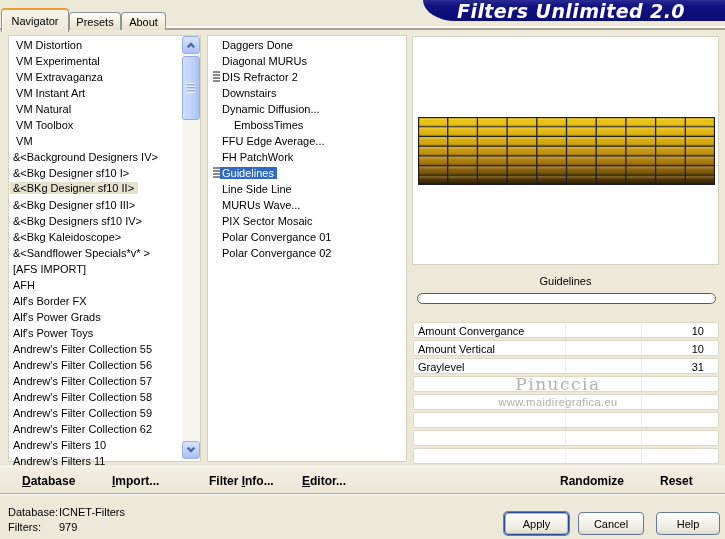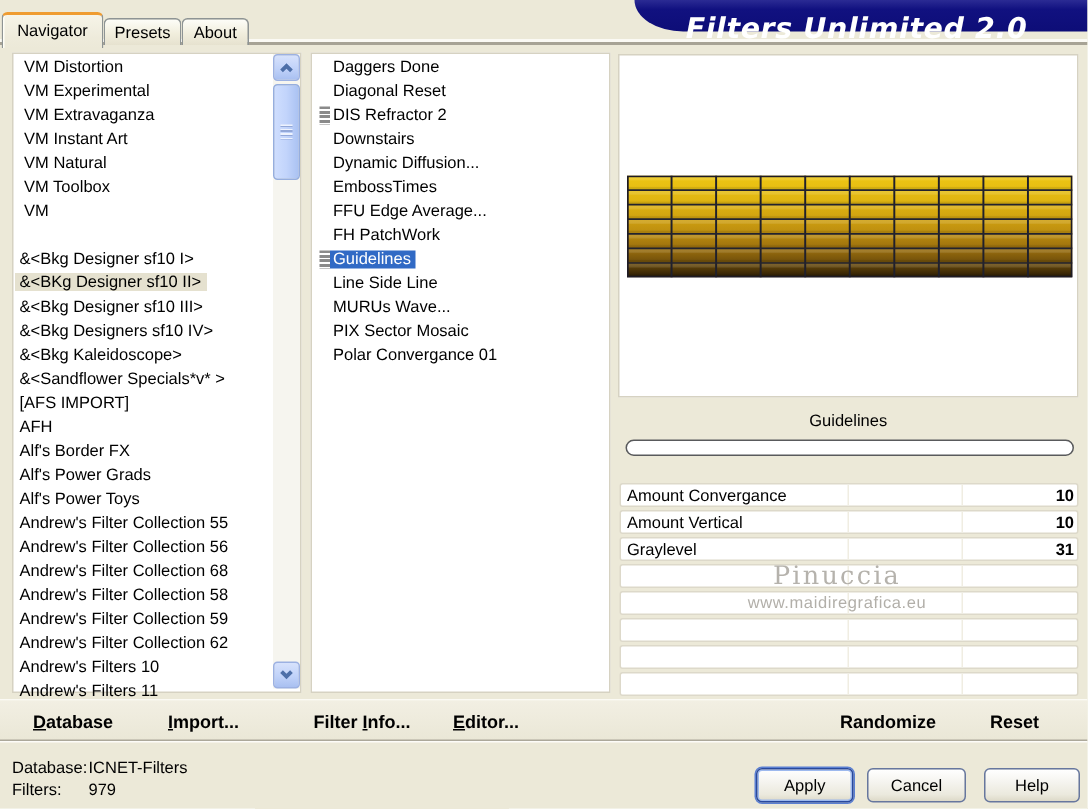--- a/index.html
+++ b/index.html
@@ -11,21 +11,21 @@
     font-size:11px;color:#000;
     -webkit-font-smoothing:none;
   }
   
   .banner{
     position:absolute;left:423px;top:0;width:302px;height:21px;
     background:linear-gradient(180deg,#2b2b94 0%,#111180 30%,#0d0d77 100%);
     border-bottom-left-radius:34px 22px;
   }
   .banner-text{
-    position:absolute;left:0;right:6px;top:0;height:37px;
+    position:absolute;left:0;right:6px;top:0;height:21px;
     display:flex;align-items:center;justify-content:center;
     color:#fff;font-family:"DejaVu Sans",sans-serif;
     font-weight:bold;font-style:oblique;font-size:19px;letter-spacing:.4px;
     white-space:nowrap;
   }
   .top-divider-hi{position:absolute;left:0;top:26px;width:725px;height:2px;background:#fbfaf4;}
   .top-divider{position:absolute;left:0;top:28px;width:725px;height:2px;background:#a7a395;}
   .tabs{position:absolute;left:0;top:0;width:420px;height:30px;z-index:5;}
   .tab{
     position:absolute;top:12px;bottom:0;
@@ -96,21 +96,21 @@
     position:absolute;left:417px;top:293px;width:299px;height:11px;
     background:#fff;border:1px solid #595a5c;border-radius:6px;
     box-sizing:border-box;
   }
   .param-row{
     position:absolute;left:413px;width:306px;height:16px;
     background:#fff;border:1px solid #ddd9ca;border-radius:2px;
     box-sizing:border-box;line-height:14px;
   }
   .param-row .pname{position:absolute;left:4px;top:1px;}
-  .param-row .pval{position:absolute;right:2px;top:1px;font-weight:bold;}
+  .param-row .pval{position:absolute;right:14px;top:1px;}
   .param-row .sep1,.param-row .sep2{position:absolute;top:0;bottom:0;width:1px;background:#f0ede2;}
   .param-row .sep1{left:151px;}
   .param-row .sep2{left:227px;}
   .watermark{
     position:absolute;left:413px;top:375px;width:290px;
     text-align:center;color:#b5b2ac;pointer-events:none;z-index:3;
   }
   .wm1{font-family:"DejaVu Serif",serif;font-size:17px;letter-spacing:1.5px;line-height:19px;}
   .wm2{font-size:11px;letter-spacing:.4px;margin-top:2px;color:#b2afa9;}
   
@@ -178,55 +178,57 @@
         </svg>
       </div>
     </div>
   <div class="list-item cat-item" style="top: 1px;"><span class="itxt"> VM Distortion</span></div>
       <div class="list-item cat-item" style="top: 17px;"><span class="itxt"> VM Experimental</span></div>
       <div class="list-item cat-item" style="top: 33px;"><span class="itxt"> VM Extravaganza</span></div>
       <div class="list-item cat-item" style="top: 49px;"><span class="itxt"> VM Instant Art</span></div>
       <div class="list-item cat-item" style="top: 65px;"><span class="itxt"> VM Natural</span></div>
       <div class="list-item cat-item" style="top: 81px;"><span class="itxt"> VM Toolbox</span></div>
       <div class="list-item cat-item" style="top: 97px;"><span class="itxt"> VM</span></div>
+      <div class="list-item cat-item" style="top: 113px;"><span class="itxt">&amp;&lt;Background Designers IV&gt;</span></div>
       <div class="list-item cat-item" style="top: 129px;"><span class="itxt">&amp;&lt;Bkg Designer sf10 I&gt;</span></div>
       <div class="list-item cat-item selected" style="top: 144px;"><span class="itxt">&amp;&lt;BKg Designer sf10 II&gt;</span></div>
       <div class="list-item cat-item" style="top: 161px;"><span class="itxt">&amp;&lt;Bkg Designer sf10 III&gt;</span></div>
       <div class="list-item cat-item" style="top: 177px;"><span class="itxt">&amp;&lt;Bkg Designers sf10 IV&gt;</span></div>
       <div class="list-item cat-item" style="top: 193px;"><span class="itxt">&amp;&lt;Bkg Kaleidoscope&gt;</span></div>
       <div class="list-item cat-item" style="top: 209px;"><span class="itxt">&amp;&lt;Sandflower Specials*v* &gt;</span></div>
       <div class="list-item cat-item" style="top: 225px;"><span class="itxt">[AFS IMPORT]</span></div>
       <div class="list-item cat-item" style="top: 241px;"><span class="itxt">AFH</span></div>
       <div class="list-item cat-item" style="top: 257px;"><span class="itxt">Alf's Border FX</span></div>
       <div class="list-item cat-item" style="top: 273px;"><span class="itxt">Alf's Power Grads</span></div>
       <div class="list-item cat-item" style="top: 289px;"><span class="itxt">Alf's Power Toys</span></div>
       <div class="list-item cat-item" style="top: 305px;"><span class="itxt">Andrew's Filter Collection 55</span></div>
       <div class="list-item cat-item" style="top: 321px;"><span class="itxt">Andrew's Filter Collection 56</span></div>
-      <div class="list-item cat-item" style="top: 337px;"><span class="itxt">Andrew's Filter Collection 68</span></div>
+      <div class="list-item cat-item" style="top: 337px;"><span class="itxt">Andrew's Filter Collection 57</span></div>
       <div class="list-item cat-item" style="top: 353px;"><span class="itxt">Andrew's Filter Collection 58</span></div>
       <div class="list-item cat-item" style="top: 369px;"><span class="itxt">Andrew's Filter Collection 59</span></div>
       <div class="list-item cat-item" style="top: 385px;"><span class="itxt">Andrew's Filter Collection 62</span></div>
       <div class="list-item cat-item" style="top: 401px;"><span class="itxt">Andrew's Filters 10</span></div>
       <div class="list-item cat-item" style="top: 417px;"><span class="itxt">Andrew's Filters 11</span></div>
     </div>
 
   <div class="listbox flt-list" id="fltlist">
       <div class="list-item flt-item" style="top: 1px;"><span class="itxt">Daggers Done</span></div>
-      <div class="list-item flt-item" style="top: 17px;"><span class="itxt">Diagonal Reset</span></div>
+      <div class="list-item flt-item" style="top: 17px;"><span class="itxt">Diagonal MURUs</span></div>
       <div class="list-item flt-item" style="top: 33px;"><div class="grip"></div><span class="itxt">DIS Refractor 2</span></div>
       <div class="list-item flt-item" style="top: 49px;"><span class="itxt">Downstairs</span></div>
       <div class="list-item flt-item" style="top: 65px;"><span class="itxt">Dynamic Diffusion...</span></div>
-      <div class="list-item flt-item" style="top: 81px;"><span class="itxt">EmbossTimes</span></div>
+      <div class="list-item flt-item" style="top: 81px; padding-left: 12px;"><span class="itxt">EmbossTimes</span></div>
       <div class="list-item flt-item" style="top: 97px;"><span class="itxt">FFU Edge Average...</span></div>
       <div class="list-item flt-item" style="top: 113px;"><span class="itxt">FH PatchWork</span></div>
       <div class="list-item flt-item selected" style="top: 129px;"><div class="grip"></div><span class="itxt">Guidelines</span></div>
       <div class="list-item flt-item" style="top: 145px;"><span class="itxt">Line Side Line</span></div>
       <div class="list-item flt-item" style="top: 161px;"><span class="itxt">MURUs Wave...</span></div>
       <div class="list-item flt-item" style="top: 177px;"><span class="itxt">PIX Sector Mosaic</span></div>
       <div class="list-item flt-item" style="top: 193px;"><span class="itxt">Polar Convergance 01</span></div>
+      <div class="list-item flt-item" style="top: 209px;"><span class="itxt">Polar Convergance 02</span></div>
     </div>
 
   <div class="preview">
     <svg width="297" height="68" viewBox="0 0 297 68" id="previewsvg">
       <defs>
         <linearGradient id="gold" x1="0" y1="0" x2="0" y2="1">
           <stop offset="0" stop-color="#eec614"></stop>
           <stop offset="0.15" stop-color="#e6bd12"></stop>
           <stop offset="0.29" stop-color="#ddb111"></stop>
           <stop offset="0.43" stop-color="#cfa010"></stop>

